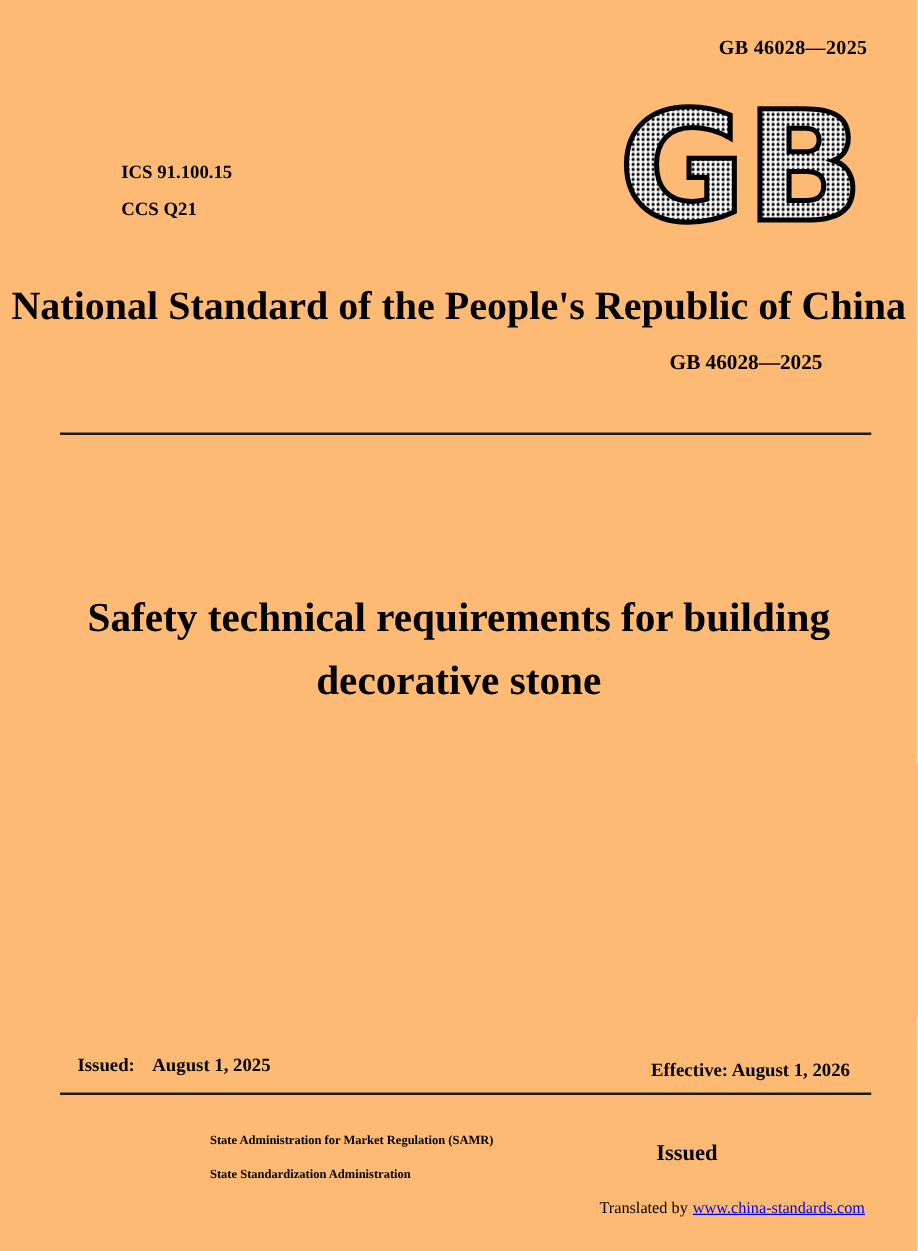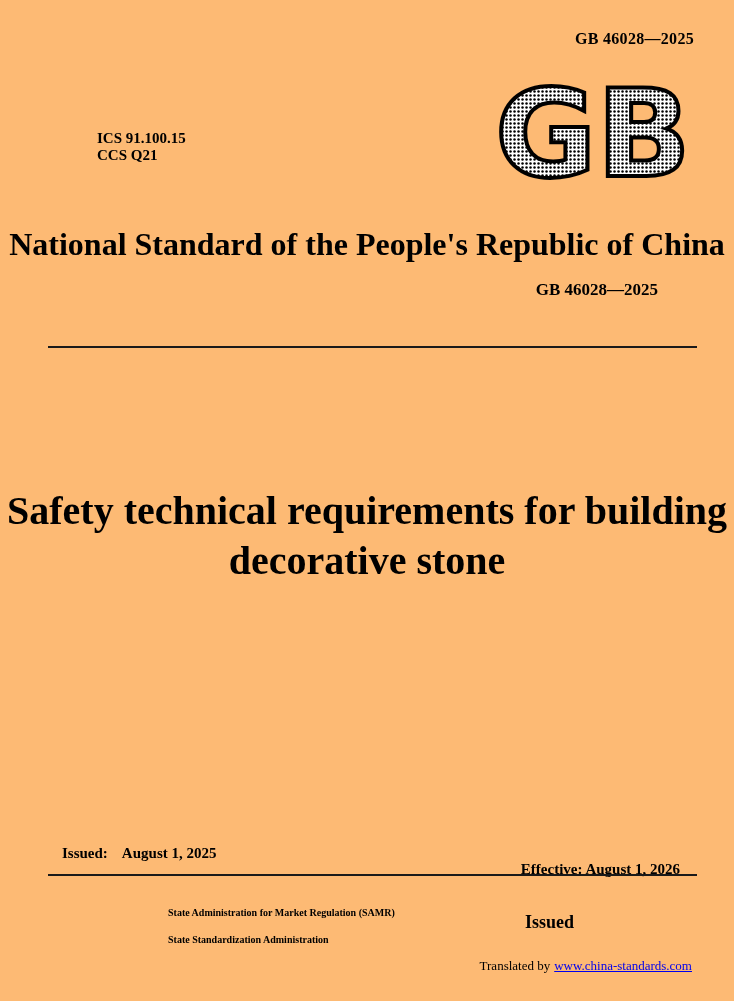--- a/index.html
+++ b/index.html
@@ -33,21 +33,21 @@
     text-align: center;
   }
   .codes {
     position: absolute;
     top: 130px;
     left: 97px;
     font-size: 15px;
     font-weight: bold;
     line-height: 17px;
   }
-  .codes .ccs { }
+  .codes .ccs { margin-top: 13px; }
   .heading {
     position: absolute;
     top: 226px;
     left: 0;
     width: 100%;
     text-align: center;
     font-size: 32px;
     font-weight: bold;
   }
   .std-no-mid {
@@ -65,40 +65,38 @@
     background: #1a1a1a;
   }
   .rule1 { top: 346px; }
   .rule2 { top: 874px; }
   .title {
     position: absolute;
     top: 470px;
     left: 0;
     width: 100%;
     text-align: center;
-    font-size: 40px;
+    font-size: 33px;
     font-weight: bold;
     line-height: 50px;
-    margin-top: 16px;
   }
   .issued-line {
     position: absolute;
     top: 845px;
     left: 62px;
     font-size: 15px;
     font-weight: bold;
   }
   .issued-line .issued-label { margin-right: 14px; text-align: right; }
   .effective-line {
     position: absolute;
     top: 849px;
     right: 54px;
     font-size: 15px;
     font-weight: bold;
-    margin-top: 12px;
   }
   .publishers {
     position: absolute;
     top: 899px;
     left: 168px;
     font-size: 10px;
     font-weight: bold;
     line-height: 27px;
   }
   .issued-word {

